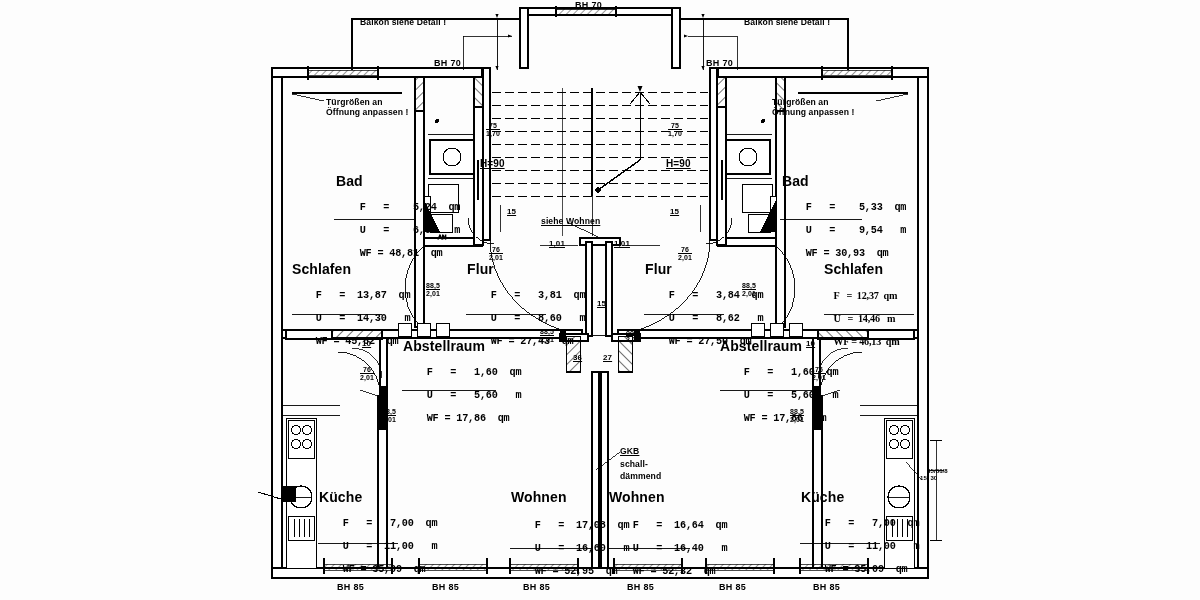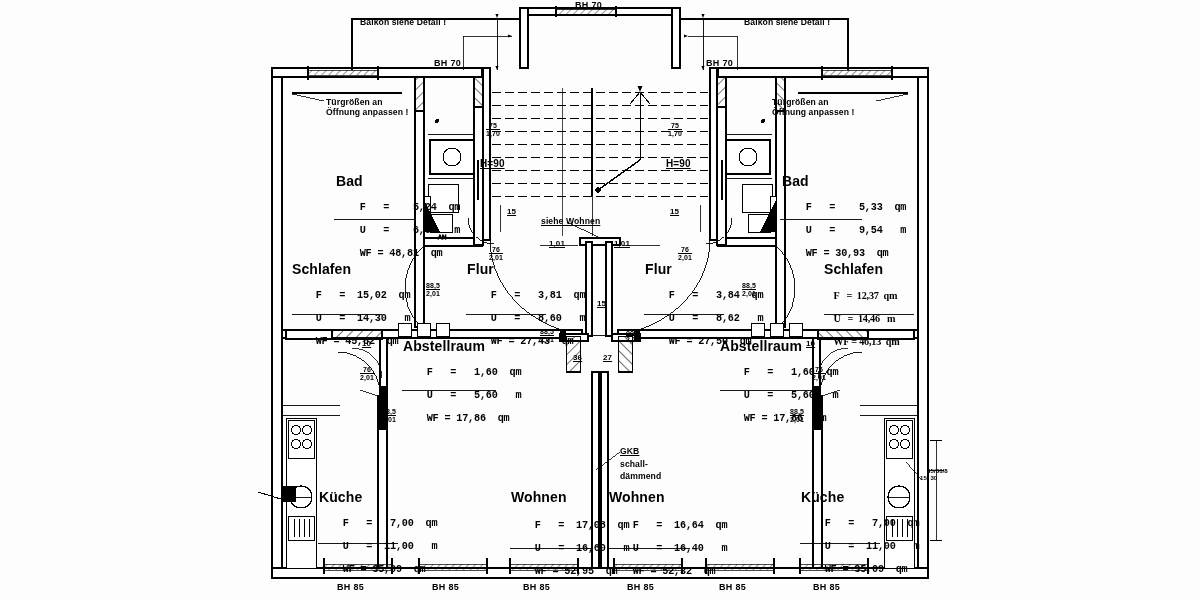--- a/index.html
+++ b/index.html
@@ -342,21 +342,21 @@
 
   <div class="lbl room" style="left:782px;top:174px;">Bad</div>
   <div class="lbl spec" style="left:782px;top:191px;">
     <span>F</span>&nbsp; &nbsp;<span>=</span>&nbsp; &nbsp;&nbsp;<span>5,33</span>&nbsp; <span>qm</span><br>
     <span>U</span>&nbsp; &nbsp;<span>=</span>&nbsp; &nbsp;&nbsp;<span>9,54</span>&nbsp;&nbsp; <span>m</span><br>
     <span>WF</span> <span>=</span> <span>30,93</span>&nbsp; <span>qm</span>
   </div>
 
   <div class="lbl room" style="left:292px;top:262px;">Schlafen</div>
   <div class="lbl spec" style="left:292px;top:279px;">
-    <span>F</span>&nbsp; &nbsp;<span>=</span>&nbsp; <span>15,02</span>&nbsp; <span>qm</span><br>
+    <span>F</span>&nbsp; &nbsp;<span>=</span>&nbsp; <span>13,87</span>&nbsp; <span>qm</span><br>
     <span>U</span>&nbsp; &nbsp;<span>=</span>&nbsp; <span>14,30</span>&nbsp;&nbsp; <span>m</span><br>
     <span>WF</span> <span>=</span> <span>45,62</span>&nbsp; <span>qm</span>
   </div>
 
   <div class="lbl room" style="left:824px;top:262px;">Schlafen</div>
   <div class="lbl spec" style="left:824px;top:279px;font-family:Liberation Serif, serif;">
     <span>F</span>&nbsp; &nbsp;<span>=</span>&nbsp; <span>12,37</span>&nbsp; <span>qm</span><br>
     <span>U</span>&nbsp; &nbsp;<span>=</span>&nbsp; <span>14,46</span>&nbsp;&nbsp; <span>m</span><br>
     <span>WF</span> <span>=</span> <span>46,13</span>&nbsp; <span>qm</span>
   </div>

